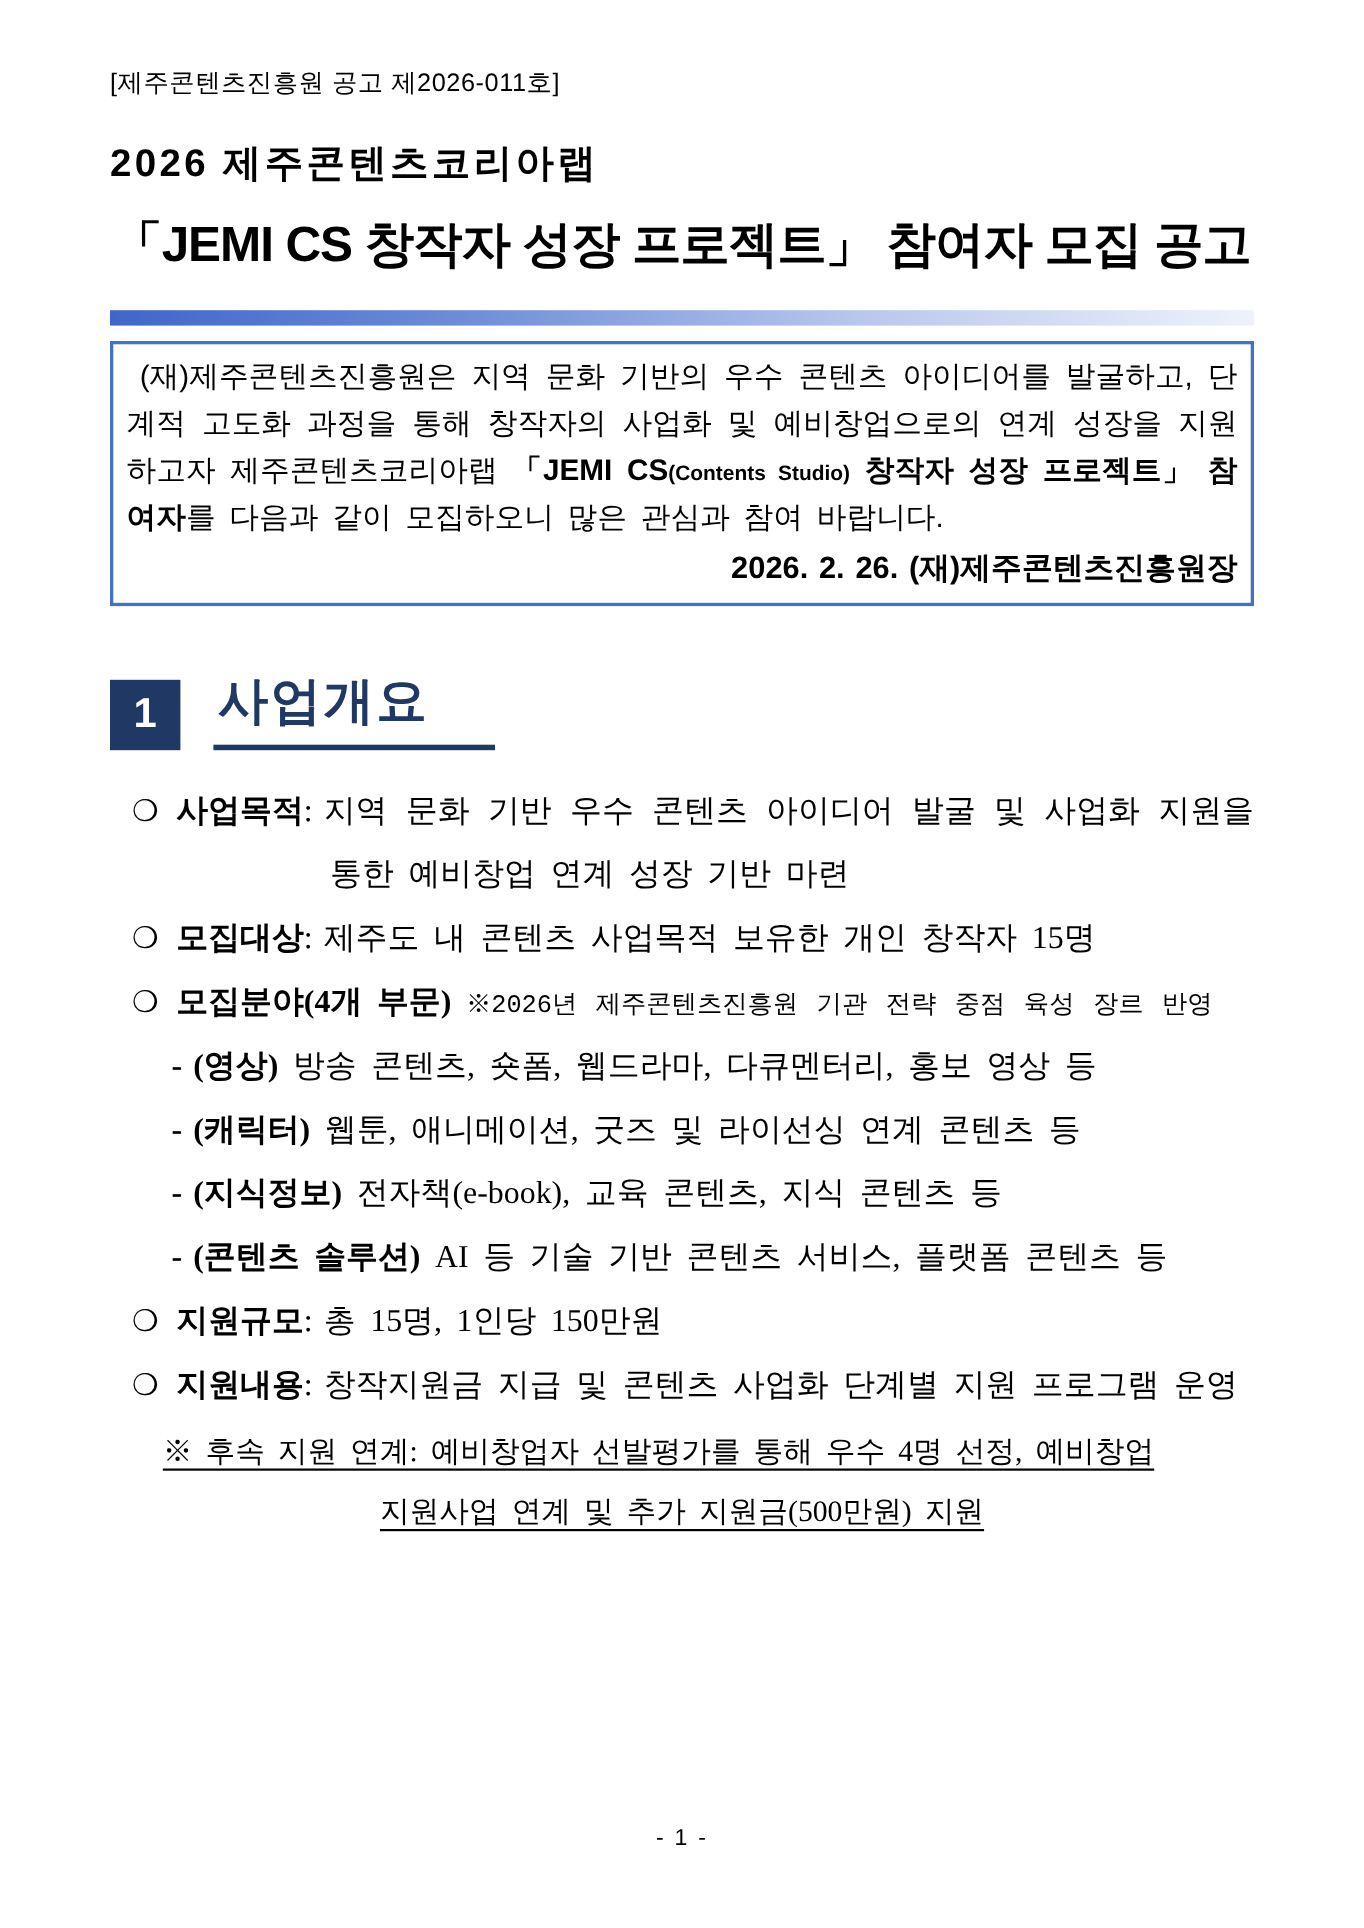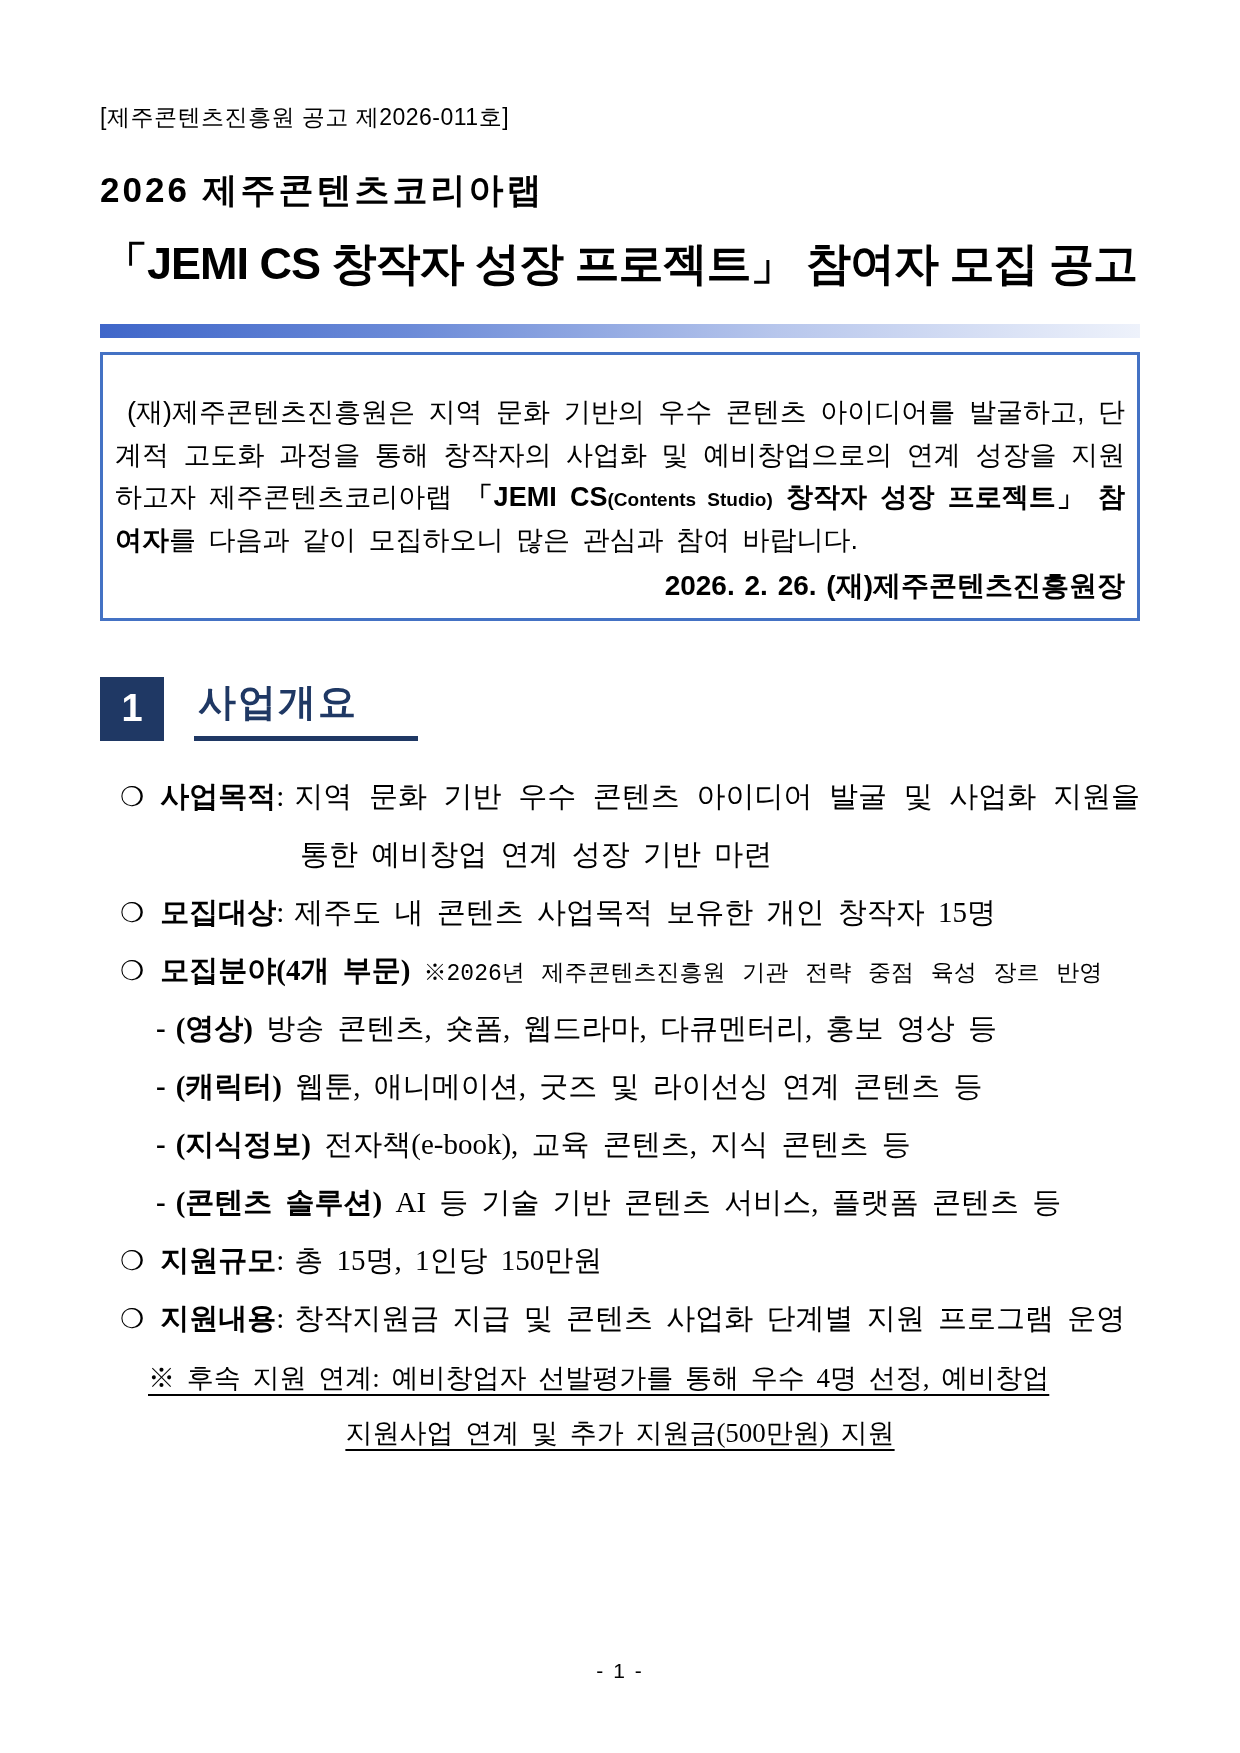--- a/index.html
+++ b/index.html
@@ -7,21 +7,21 @@
     position:relative;
     width:1240px; height:1753px;
     background:#ffffff;
     font-family:"Liberation Sans", sans-serif;
     color:#000;
     overflow:hidden;
   }
   .content { width:1040px; margin-left:100px; }
 
   .doc-number {
-    padding-top:102px;
+    padding-top:60px;
     font-size:23px;
     letter-spacing:0.5px;
   }
   .title1 {
     margin-top:34px;
     text-align:left;
     font-size:35px;
     font-weight:700;
     letter-spacing:3px;
   }
@@ -40,21 +40,21 @@
   }
   .intro-box {
     margin-top:14px;
     border:3px solid #4472C4;
     padding:8px 12px 10px 12px;
     font-size:27px;
     line-height:1.58;
     text-align:justify;
     word-spacing:5px;
   }
-  .intro-text { text-indent:12px;margin-top:28px; }
+  .intro-text { text-indent:12px; }
   .b { font-weight:700; }
   .small-caps { font-size:19px; font-weight:700; }
   .intro-date {
     margin-top:2px;
     text-align:right;
     font-weight:700;
     font-size:28px;
     word-spacing:2px;
   }
 
@@ -68,21 +68,21 @@
     width:64px; height:64px;
     background:#1F3864;
     color:#ffffff;
     font-size:38px;
     font-weight:700;
     display:flex; align-items:center; justify-content:center;
     box-sizing:border-box;
   }
   .section-title {
     color:#1F3864;
-    font-size:38px;
+    font-size:46px;
     font-weight:800;
     letter-spacing:2px;
     border-bottom:5px solid #1F3864;
     padding:0 60px 8px 4px;
   }
 
   .list {
     margin-top:26px;
     font-family:"Liberation Serif", serif;
     font-size:29px;

